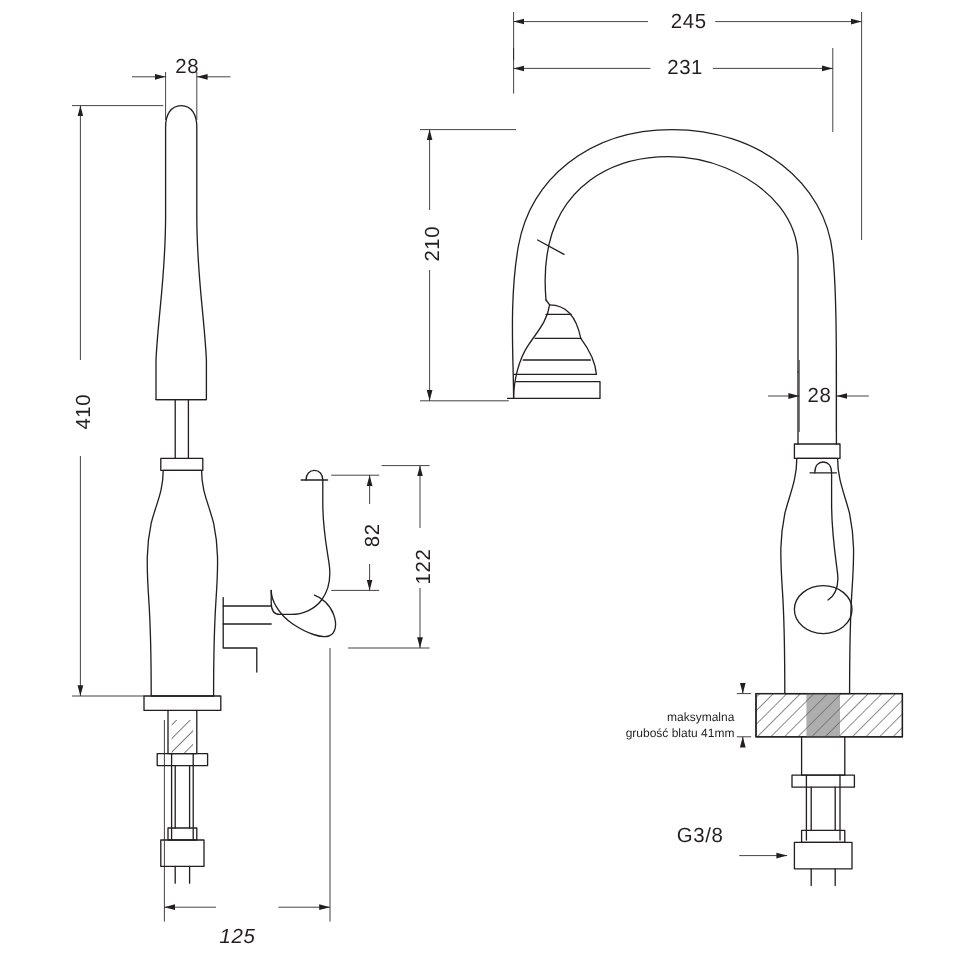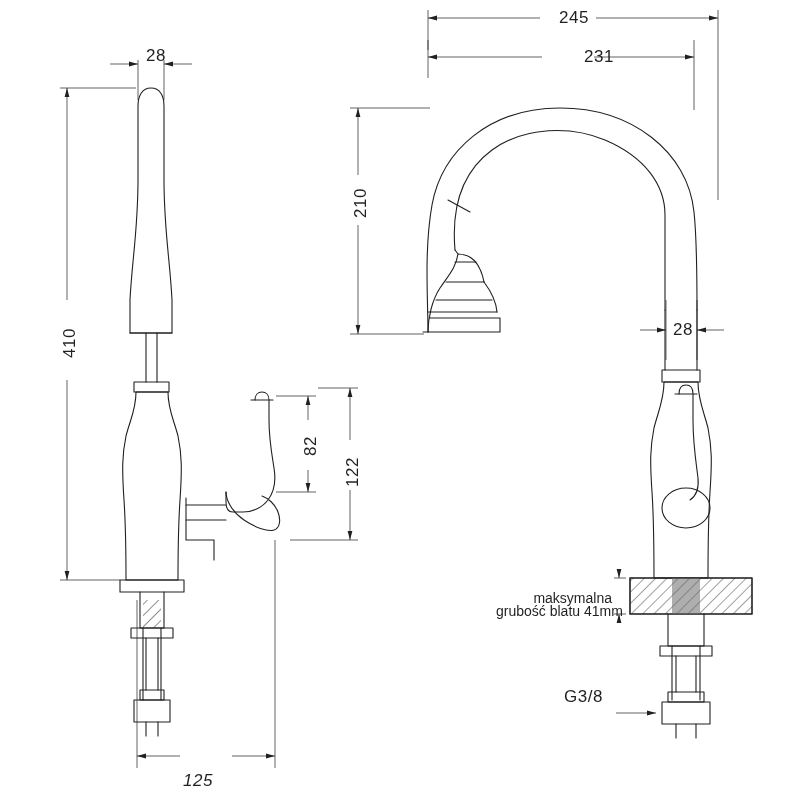--- a/index.html
+++ b/index.html
@@ -30,21 +30,21 @@
     white-space: nowrap;
     letter-spacing: 0.5px;
   }
   .dim-text.vert {
     transform: rotate(-90deg);
     transform-origin: left top;
   }
   .note-text {
     position: absolute;
     font-family: "Liberation Sans", sans-serif;
-    font-size: 14px;
+    font-size: 10px;
     color: #231f20;
     line-height: 13px;
     text-align: right;
     white-space: nowrap;
   }
 </style>
 </head>
 <body>
 
 <div id="sheet">
@@ -223,21 +223,21 @@
   <div class="dim-text vert" style="left:60px; top:358px;">410</div>
 
   <div class="dim-text" style="left:183px; top:771px;font-style:italic;">125</div>
 
   <div class="dim-text vert" style="left:301px; top:456px;">82</div>
 
   <div class="dim-text vert" style="left:343px; top:487px;">122</div>
 
   <div class="dim-text" style="left:539px; top:8px;margin-left:20px;">245</div>
 
-  <div class="dim-text" style="left:556px; top:47px;margin-left:28px;">231</div>
+  <div class="dim-text" style="left:556px; top:47px;">231</div>
 
   <div class="dim-text vert" style="left:351px; top:218px;">210</div>
 
   <div class="dim-text" style="left:673px; top:320px;">28</div>
 
   <div class="dim-text" style="left:564px; top:687px;">G3/8</div>
 
   <div class="note-text" style="left:496px; top:592px; width:116px;">
     <div>maksymalna</div>
     <div>grubość blatu 41mm</div>

